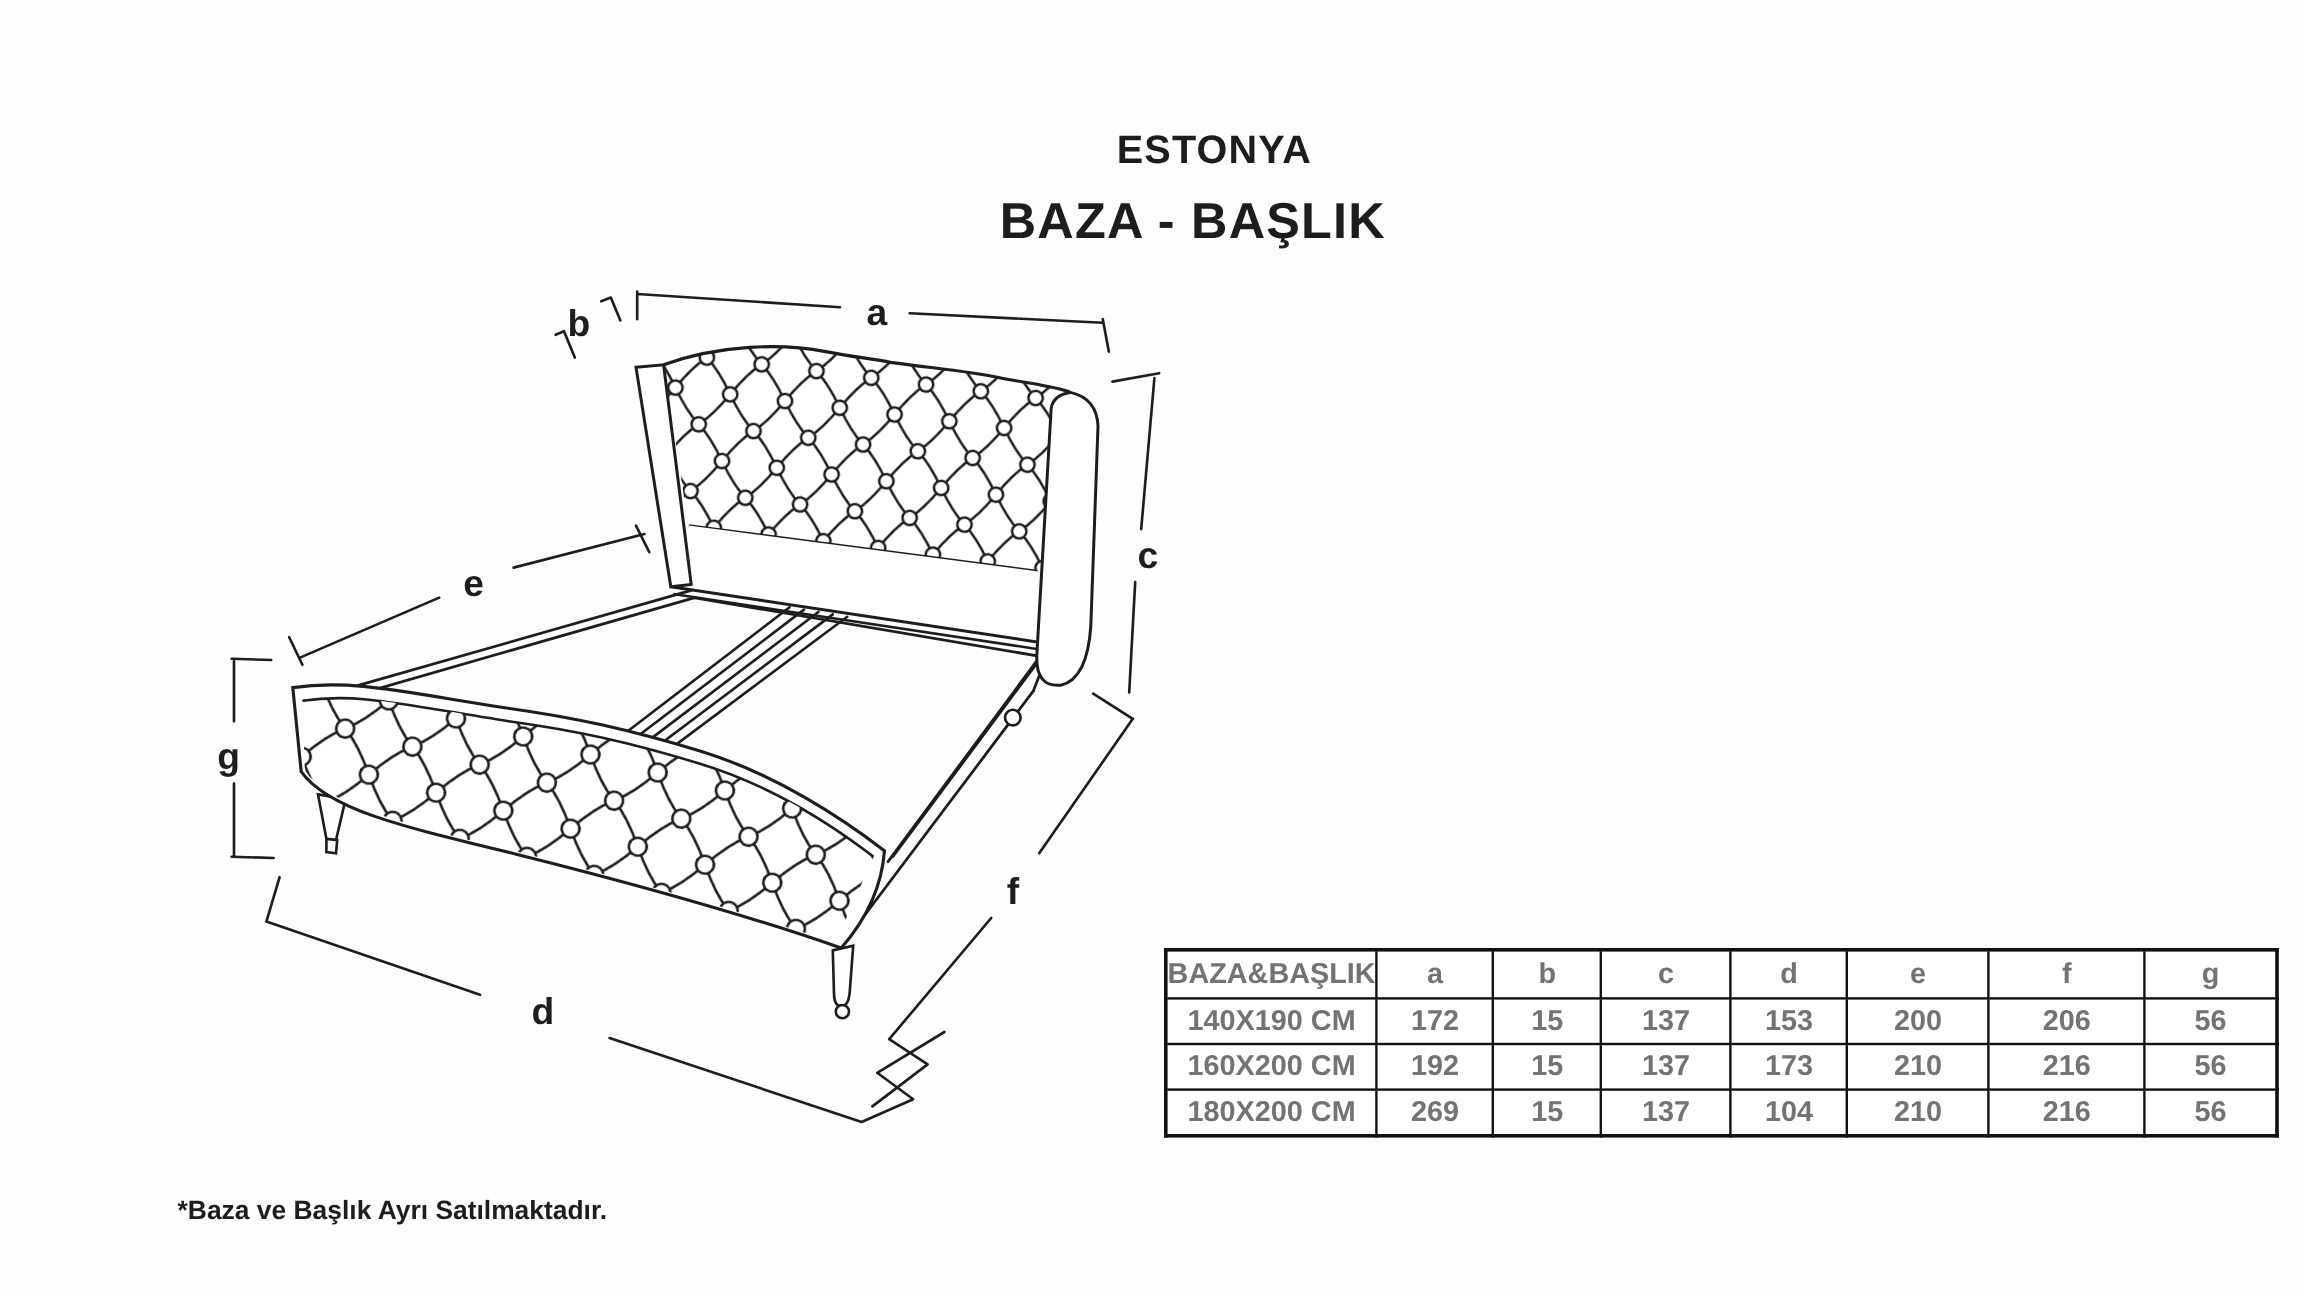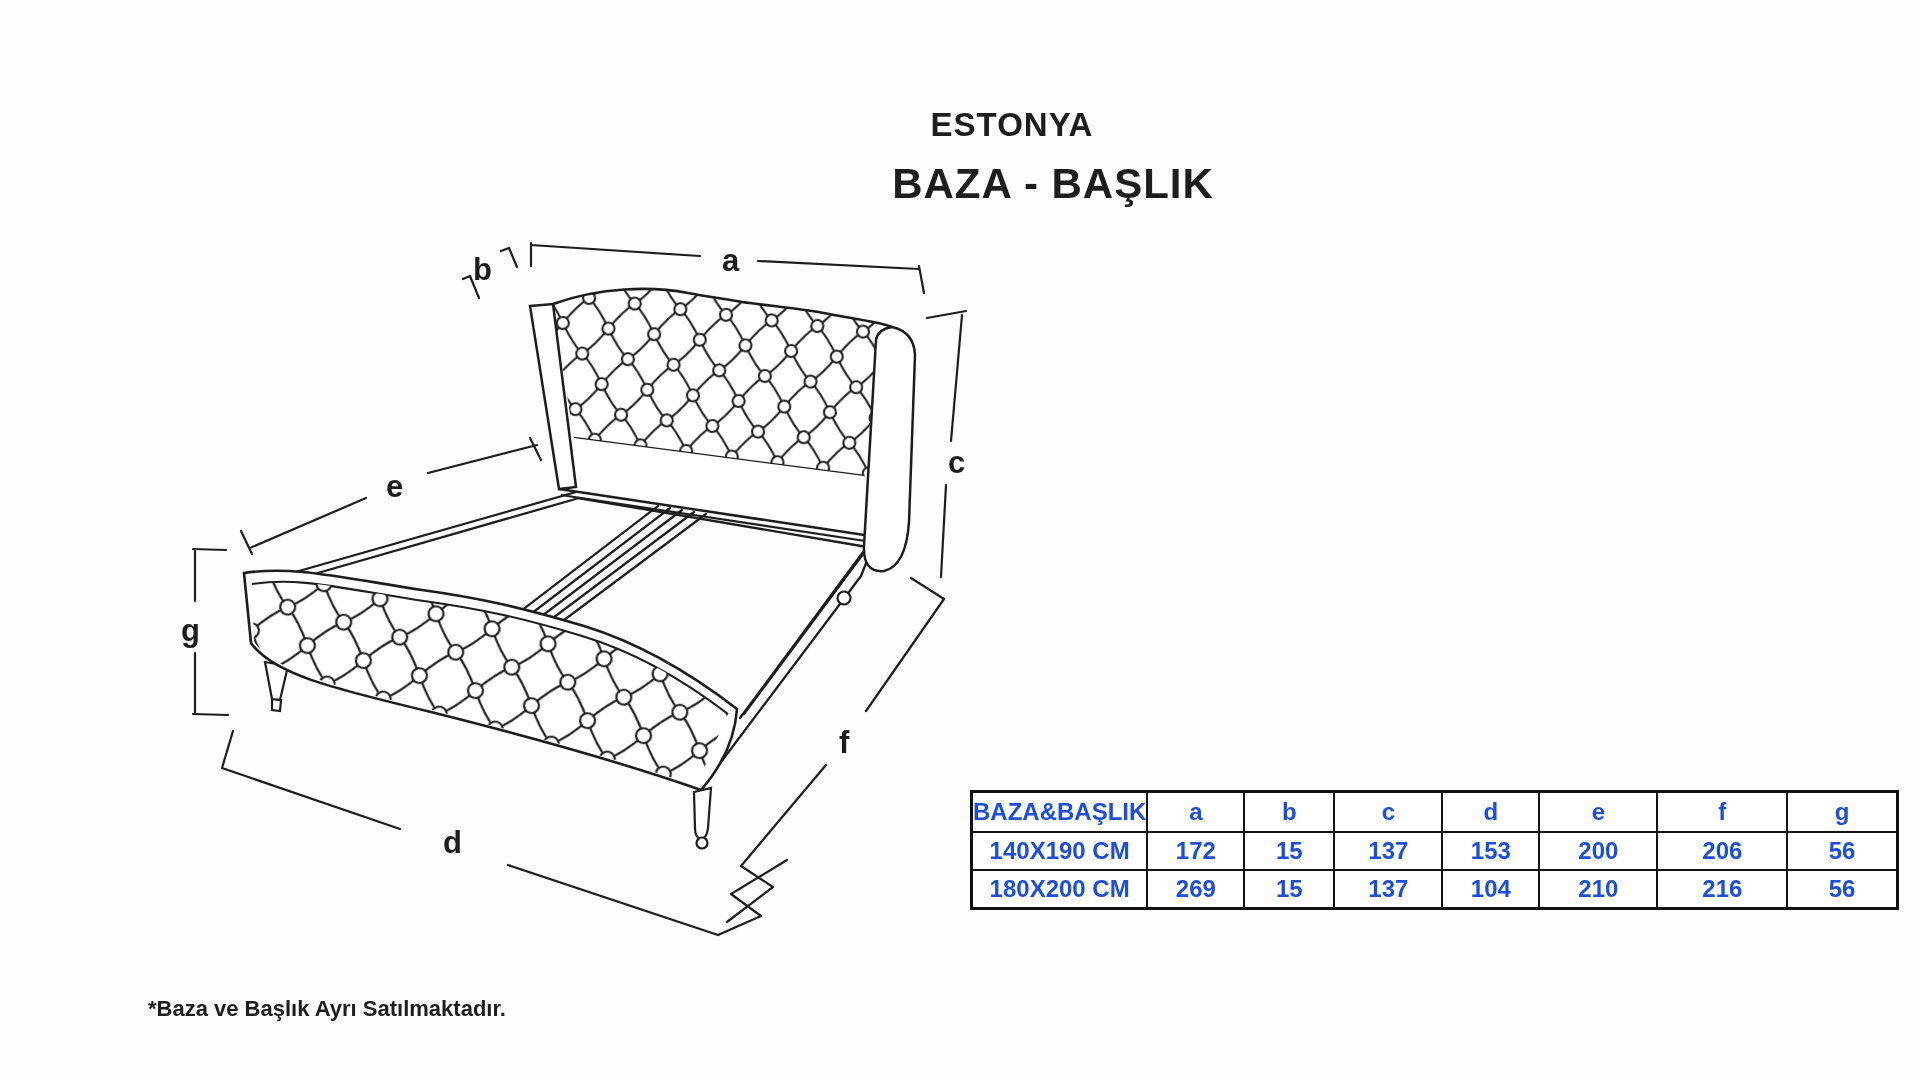--- a/index.html
+++ b/index.html
@@ -6,21 +6,21 @@
   body{
     width:1920px;height:1080px;position:relative;overflow:hidden;
     background:#fdfdfd;color:#1d1d1d;
     font-family:"Liberation Sans", sans-serif;
   }
   .title-line1{
     position:absolute;left:996px;top:106px;transform:translateX(-50%);
     font-size:33px;font-weight:600;letter-spacing:1px;white-space:nowrap;margin-left:16px;
   }
   .title-line2{
-    position:absolute;left:1053px;top:160px;transform:translateX(-50%);
+    position:absolute;left:994px;top:160px;transform:translateX(-50%);
     font-size:42px;font-weight:600;letter-spacing:1px;white-space:nowrap;
   }
   .footnote{
     position:absolute;left:148px;top:996px;
     font-size:22px;font-weight:600;white-space:nowrap;
   }
   svg.diagram{position:absolute;left:0;top:0;width:1920px;height:1080px;}
   .dim-label{
     font-family:"Liberation Sans", sans-serif;
     font-size:31px;font-weight:700;fill:#1d1d1d;
@@ -28,21 +28,21 @@
   table.sizes{
     position:absolute;left:970px;top:790px;
     border-collapse:collapse;table-layout:fixed;
     background:#fff;
     border:3px solid #111;
     font-family:"Liberation Sans", sans-serif;
   }
   table.sizes td,table.sizes th{
     border:2px solid #111;
     text-align:center;vertical-align:middle;
-    font-size:24px;font-weight:700;color:#1d4ed8;
+    font-size:24px;font-weight:700;color:#737373;
     padding:0;height:36px;line-height:36px;white-space:nowrap;
     overflow:hidden;
   }
   table.sizes thead th{height:38px;line-height:38px;}
 </style>
 </head>
 <body>
 
 <svg class="diagram" viewBox="0 0 1920 1080" xmlns="http://www.w3.org/2000/svg">
   <defs>
@@ -172,20 +172,30 @@
         <td>140X190 CM</td>
         <td>172</td>
         <td>15</td>
         <td>137</td>
         <td>153</td>
         <td>200</td>
         <td>206</td>
         <td>56</td>
       </tr>
       <tr>
+        <td>160X200 CM</td>
+        <td>192</td>
+        <td>15</td>
+        <td>137</td>
+        <td>173</td>
+        <td>210</td>
+        <td>216</td>
+        <td>56</td>
+      </tr>
+      <tr>
         <td>180X200 CM</td>
         <td>269</td>
         <td>15</td>
         <td>137</td>
         <td>104</td>
         <td>210</td>
         <td>216</td>
         <td>56</td>
       </tr>
     </tbody>

